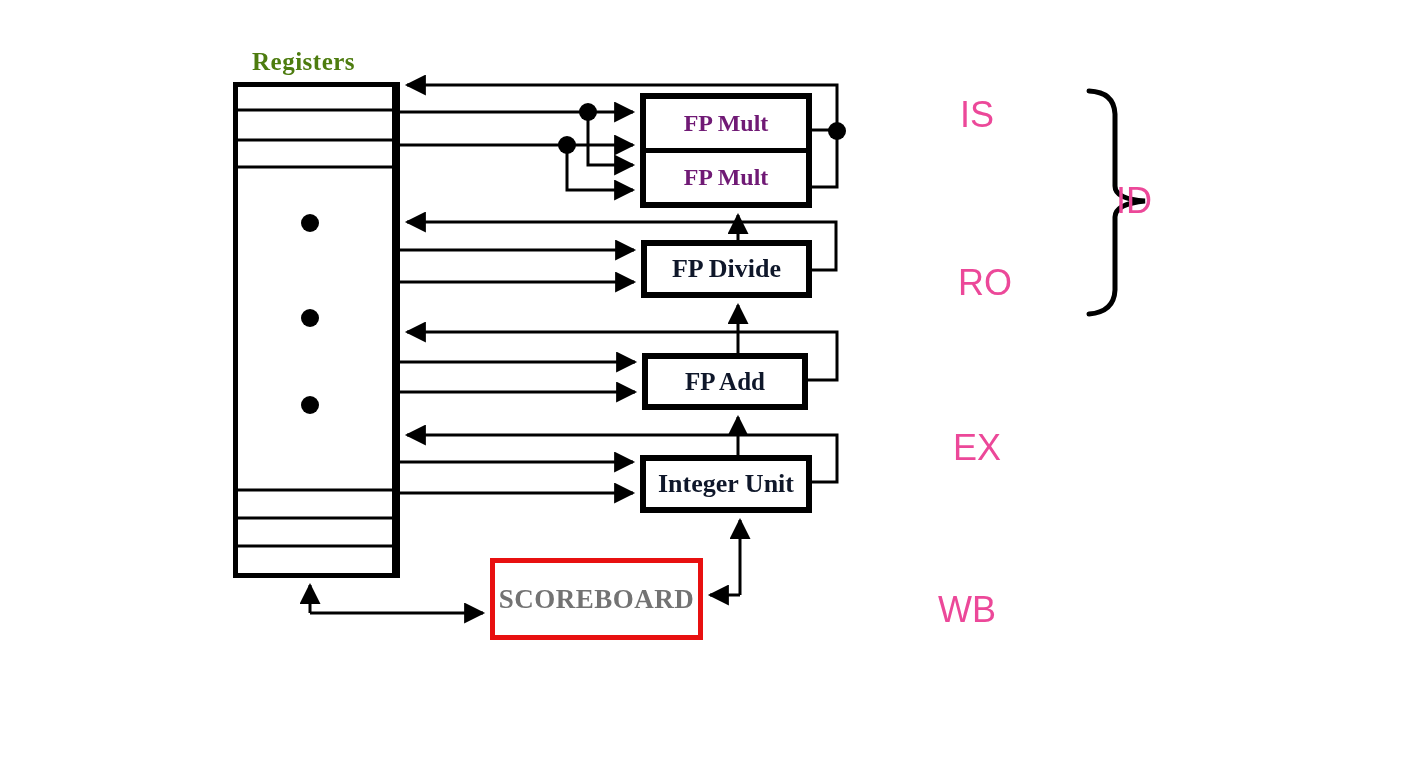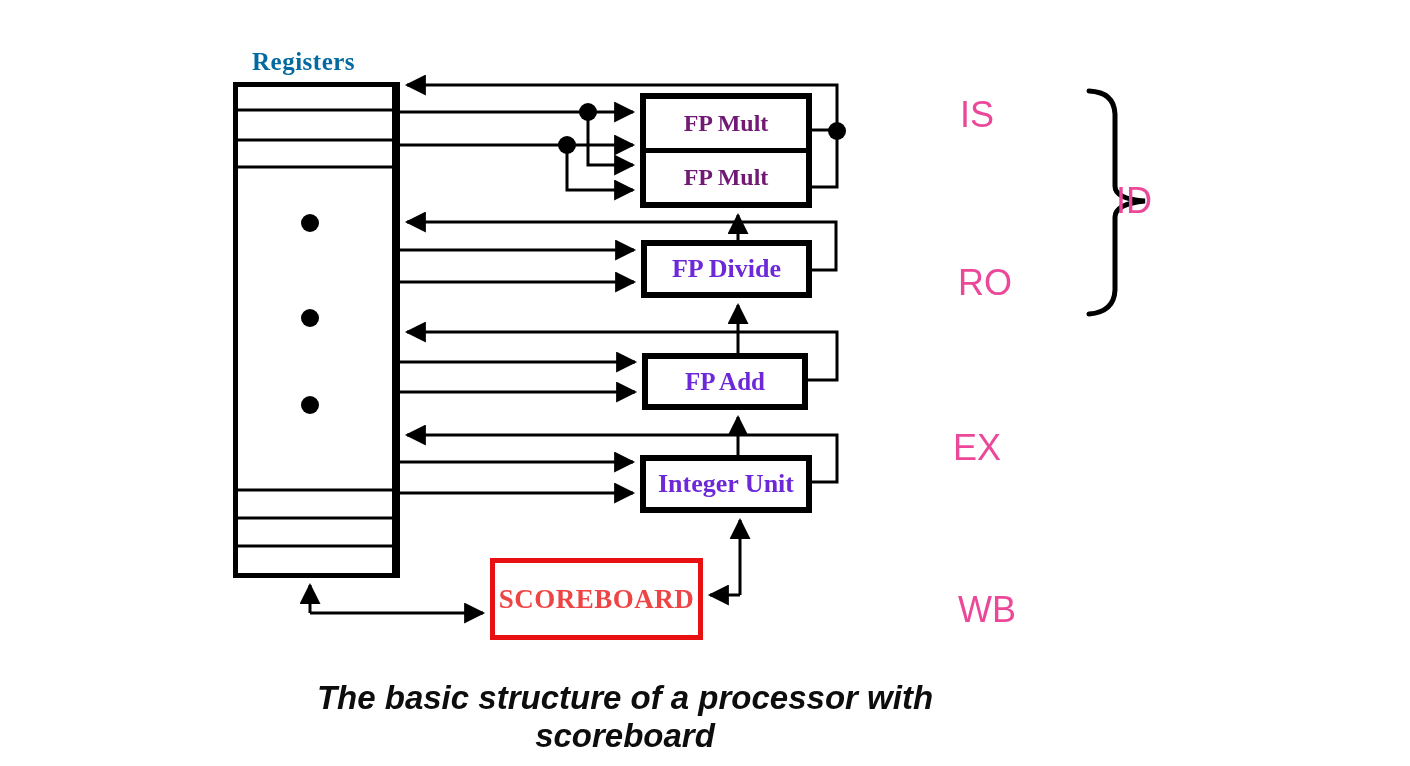--- a/index.html
+++ b/index.html
@@ -20,42 +20,42 @@
     position: absolute;
     left: 233px; top: 82px;
     width: 167px; height: 496px;
     box-sizing: border-box;
     border: 5px solid #000;
     border-right-width: 8px;
     background: transparent;
   }
   .diagram-label {
     position: absolute;
-    color: #0369a1;
+    color: #4d7c0f;
     font-family: "Liberation Serif", serif;
     font-weight: bold;
     white-space: nowrap;
   }
   .registers-title {
     left: 252px; top: 48px;
     font-size: 25px;
     letter-spacing: 0.5px;
   }
   
   .unit {
     position: absolute;
     box-sizing: border-box;
     border: 6px solid #000;
     background: transparent;
     display: flex;
     align-items: center;
     justify-content: center;
     font-family: "Liberation Serif", serif;
     font-weight: bold;
-    color: #6d28d9;
+    color: #0f172a;
     white-space: nowrap;
   }
   .fp-mult-stack {
     position: absolute;
     left: 640px; top: 93px;
     width: 172px; height: 115px;
     box-sizing: border-box;
     border: 6px solid #000;
     display: flex;
     flex-direction: column;
@@ -80,36 +80,36 @@
     width: 213px; height: 82px;
     box-sizing: border-box;
     border: 5px solid #e81010;
     display: flex;
     align-items: center;
     justify-content: center;
     font-family: "Liberation Serif", serif;
     font-weight: bold;
     font-size: 27px;
     letter-spacing: 0.5px;
-    color: #ef4444;
+    color: #737373;
     background: transparent;
   }
   
   .stage-label {
     position: absolute;
     font-size: 36px;
     font-weight: 500;
     color: #ec4899;
     white-space: nowrap;
   }
   .stage-is { left: 960px; top: 94px; }
   .stage-ro { left: 958px; top: 262px; }
   .stage-id { left: 1116px; top: 180px; }
   .stage-ex { left: 953px; top: 427px; }
-  .stage-wb { left: 958px; top: 589px; }
+  .stage-wb { left: 938px; top: 589px; }
   .caption {
     position: absolute;
     left: 230px; top: 679px;
     width: 790px;
     text-align: center;
     font-size: 33px;
     font-weight: bold;
     font-style: italic;
     color: #0d0d0d;
   }
@@ -193,15 +193,14 @@
   <div class="unit fp-add">FP Add</div>
 
   <div class="scoreboard">SCOREBOARD</div>
 
   <div class="stage-label stage-is">IS</div>
   <div class="stage-label stage-ro">RO</div>
   <div class="stage-label stage-id">ID</div>
   <div class="stage-label stage-ex">EX</div>
   <div class="stage-label stage-wb">WB</div>
 
-  <div class="caption">The basic structure of a processor with scoreboard</div>
 
 </div>
 
 </body></html>

